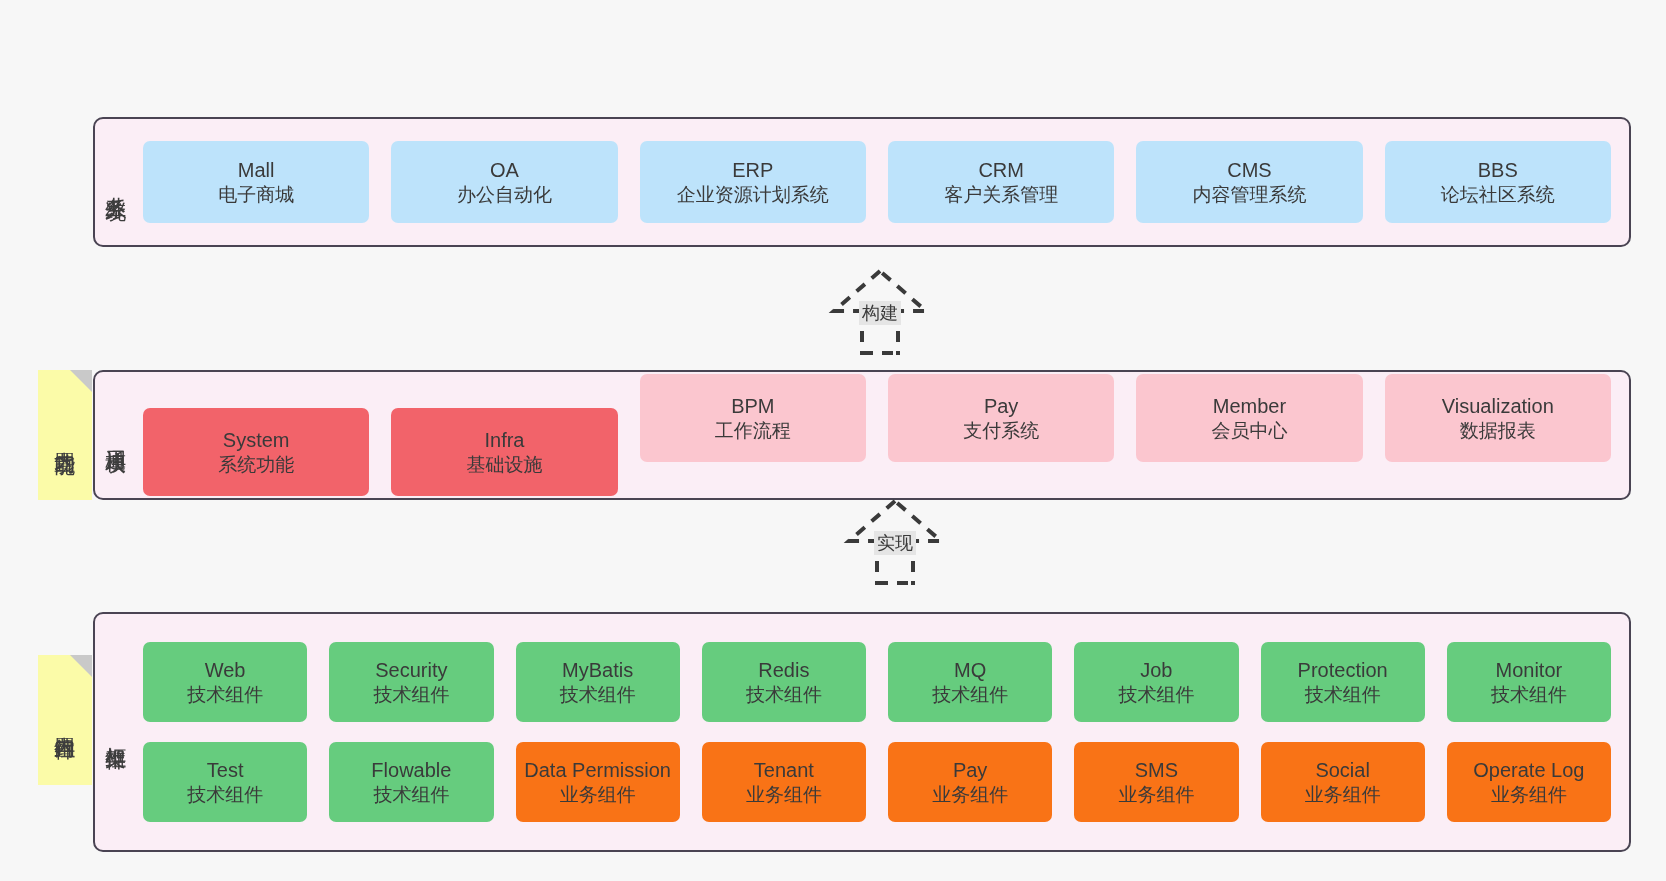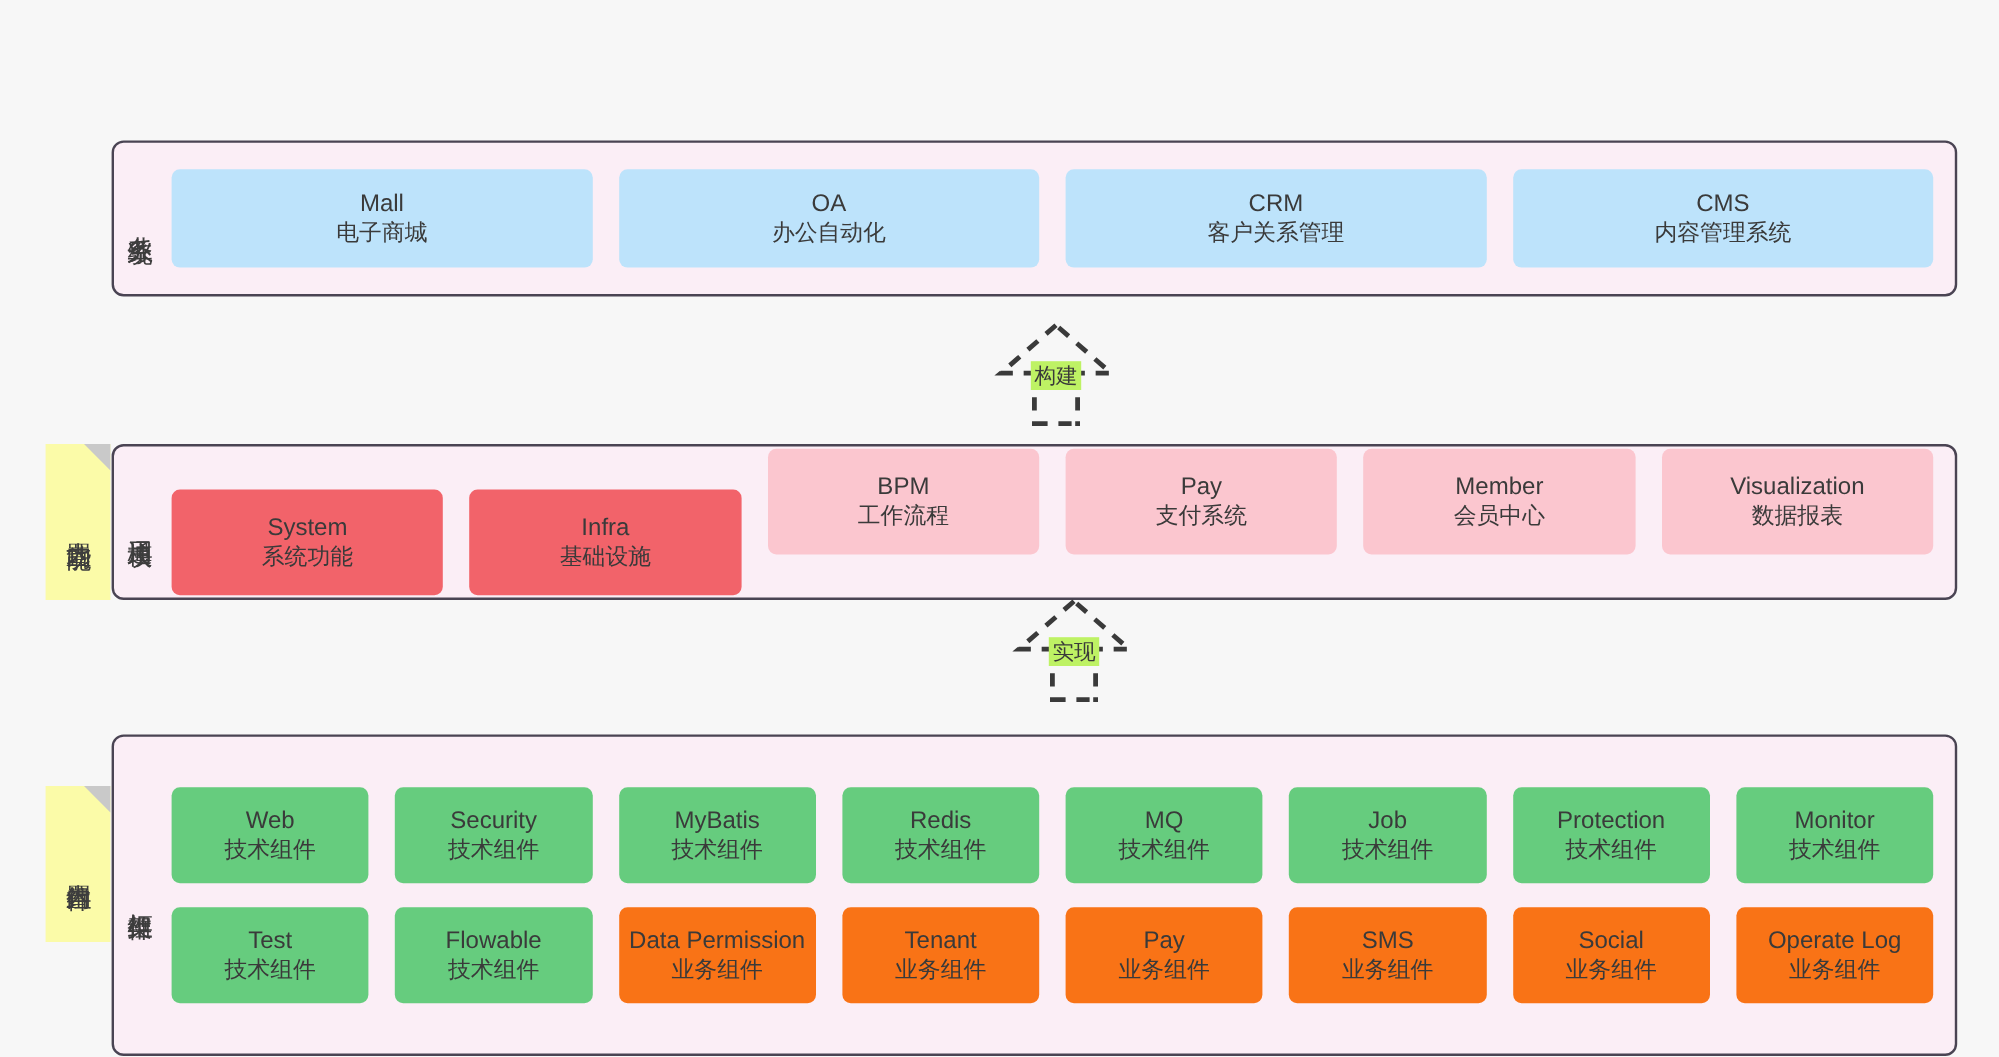--- a/index.html
+++ b/index.html
@@ -128,21 +128,21 @@
   }
 
   
   .connector {
     position: absolute;
   }
   .connector .conn-label {
     position: absolute;
     left: 50%;
     transform: translateX(-50%);
-    background: #bef264;
+    background: #e5e5e5;
     font-size: 18px;
     color: #3a3a3a;
     padding: 0 3px;
     white-space: nowrap;
   }
 </style>
 </head>
 <body>
 
 <div id="canvas">
@@ -153,26 +153,34 @@
       <div class="band-row">
         <div class="node h-biz c-blue">
           <div class="n-title">Mall</div>
           <div class="n-sub">电子商城</div>
         </div>
         <div class="node h-biz c-blue">
           <div class="n-title">OA</div>
           <div class="n-sub">办公自动化</div>
         </div>
         <div class="node h-biz c-blue">
+          <div class="n-title">ERP</div>
+          <div class="n-sub">企业资源计划系统</div>
+        </div>
+        <div class="node h-biz c-blue">
           <div class="n-title">CRM</div>
           <div class="n-sub">客户关系管理</div>
         </div>
         <div class="node h-biz c-blue">
           <div class="n-title">CMS</div>
           <div class="n-sub">内容管理系统</div>
+        </div>
+        <div class="node h-biz c-blue">
+          <div class="n-title">BBS</div>
+          <div class="n-sub">论坛社区系统</div>
         </div>
       </div>
     </div>
   </div>
 
   <div class="connector" id="conn-0" style="left:800px; top:265px; width:160px; height:90px;">
     <svg width="160" height="90" viewBox="0 0 160 90">
       <path d="M 80 6 L 34 46 L 126 46 Z" fill="none" stroke="#3a3a3a" stroke-width="4" stroke-dasharray="11 9" stroke-linecap="butt"></path>
       <path d="M 62 46 L 62 90 M 98 46 L 98 90 M 62 88 L 98 88" fill="none" stroke="#3a3a3a" stroke-width="4" stroke-dasharray="11 9"></path>
     </svg>
@@ -217,21 +225,21 @@
   </div>
 
   <div class="connector" id="conn-1" style="left:815px; top:495px; width:160px; height:90px;">
     <svg width="160" height="90" viewBox="0 0 160 90">
       <path d="M 80 6 L 34 46 L 126 46 Z" fill="none" stroke="#3a3a3a" stroke-width="4" stroke-dasharray="11 9" stroke-linecap="butt"></path>
       <path d="M 62 46 L 62 90 M 98 46 L 98 90 M 62 88 L 98 88" fill="none" stroke="#3a3a3a" stroke-width="4" stroke-dasharray="11 9"></path>
     </svg>
     <div class="conn-label" style="top:36px;">实现</div>
   </div>
 
-  <div class="band" id="band-2" style="left:93px; top:612px; width:1538px; height:268px;">
+  <div class="band" id="band-2" style="left:93px; top:612px; width:1538px; height:240px;">
     <div class="band-title">框架组件</div>
     <div class="band-body">
 
       <div class="band-row">
         <div class="node h-comp c-green">
           <div class="n-title">Web</div>
           <div class="n-sub">技术组件</div>
         </div>
         <div class="node h-comp c-green">
           <div class="n-title">Security</div>

